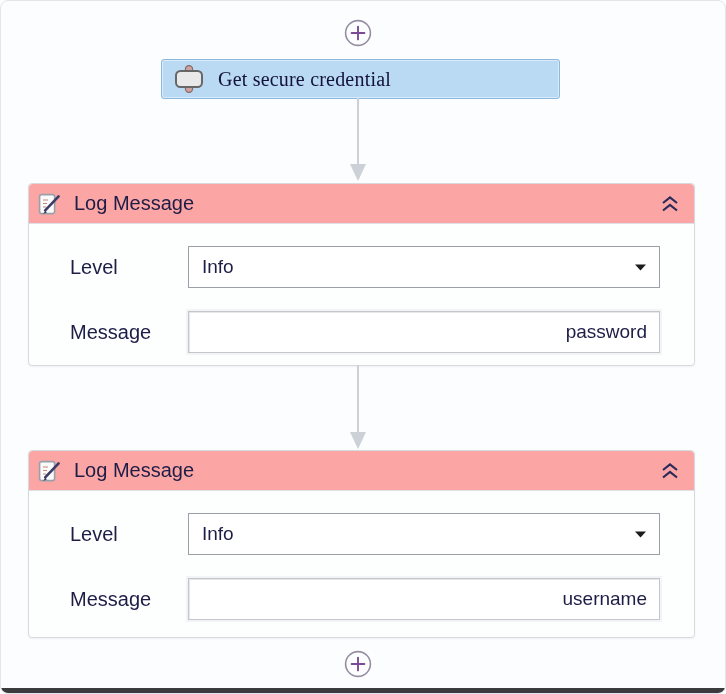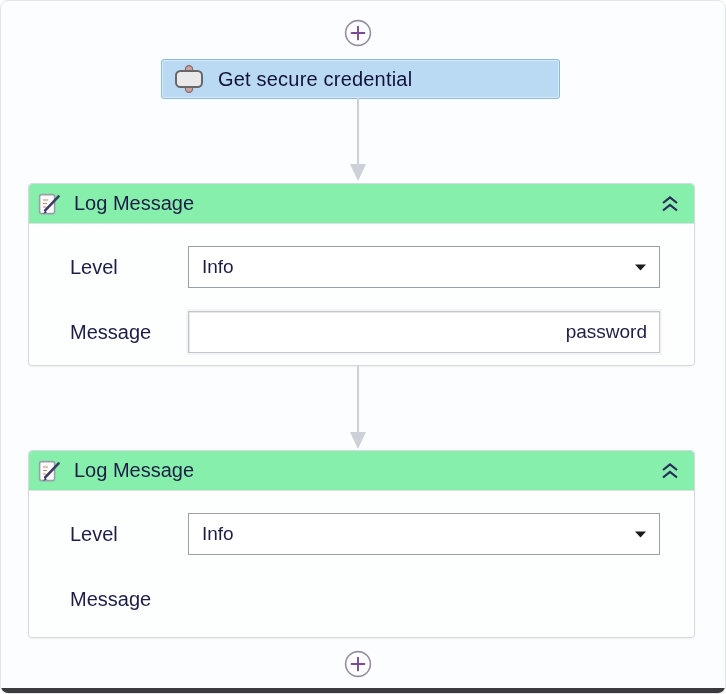--- a/index.html
+++ b/index.html
@@ -21,21 +21,21 @@
   .add-btn.top { left:343px; top:18px; }
   .add-btn.bottom { left:343px; top:649px; }
 
   
   .activity {
     position:absolute; left:160px; top:58px; width:399px; height:40px;
     background:#bad9f2; border:1px solid #8cb8dd; border-radius:3px;
     box-shadow: inset 0 0 0 1px rgba(255,255,255,0.45);
     box-sizing:border-box;
     display:flex; align-items:center; padding:0 10px;
-    font-size:20px; color:#12123a; cursor:pointer;
+    font-size:20px; color:#12123a; cursor:pointer;font-family:Liberation Serif, serif;
   }
   .activity .act-icon { width:34px; height:32px; display:flex; align-items:center; }
   .activity .act-label { margin-left:12px; letter-spacing:0.2px; }
 
   
   .connector { position:absolute; left:348px; width:18px;
     display:flex; flex-direction:column; align-items:center; }
   .connector.c1 { top:97px; height:83px; }
   .connector.c2 { top:364px; height:84px; }
   .connector .line { width:2px; flex:1; background:#ccd1d7; }
@@ -48,21 +48,21 @@
     position:absolute; left:27px; width:667px;
     background:#fdfefe; border:1px solid #d6dade; border-radius:4px;
     box-sizing:border-box; box-shadow:0 1px 2px rgba(40,50,60,0.06);
   }
   .card.card1 { top:182px; height:183px; }
   .card.card2 { top:449px; height:188px; }
 
   .card-header {
     height:39px; display:flex; align-items:center;
     padding:0 12px 0 7px; border-bottom:1px solid #dde0e4;
-    background:#86efac; border-radius:4px 4px 0 0; cursor:pointer;
+    background:#fca5a5; border-radius:4px 4px 0 0; cursor:pointer;
   }
   .hdr-icon { width:28px; height:28px; display:flex; align-items:center; }
   .hdr-title { margin-left:10px; font-size:20px; color:#1d1d46; }
   .collapse { margin-left:auto; display:flex; align-items:center; cursor:pointer; }
 
   .field-row { position:absolute; left:0; right:8px; }
   .row-level   { top:62px;  height:42px; }
   .row-message { top:127px; height:42px; }
 
   .field-label {
@@ -184,20 +184,21 @@
         <span class="caret">
           <svg width="11" height="7" viewBox="0 0 11 7">
               <path d="M0 0.5 h11 l-5.5 6 z" fill="#1c1c1c"></path>
             </svg>
         </span>
       </div>
     </div>
 
     <div class="field-row row-message">
       <span class="field-label">Message</span>
+      <input class="text-input" type="text" readonly="" value="username" style="">
     </div>
   </div>
 
   <div class="add-btn bottom">
     <span>
       <svg width="28" height="28" viewBox="0 0 28 28">
         <circle cx="14" cy="14" r="12.4" fill="none" stroke="#978da2" stroke-width="1.6"></circle>
         <path d="M14 7.6 V20.4 M7.6 14 H20.4" stroke="#7b4a96" stroke-width="1.9" fill="none" stroke-linecap="round"></path>
       </svg>
     </span>

